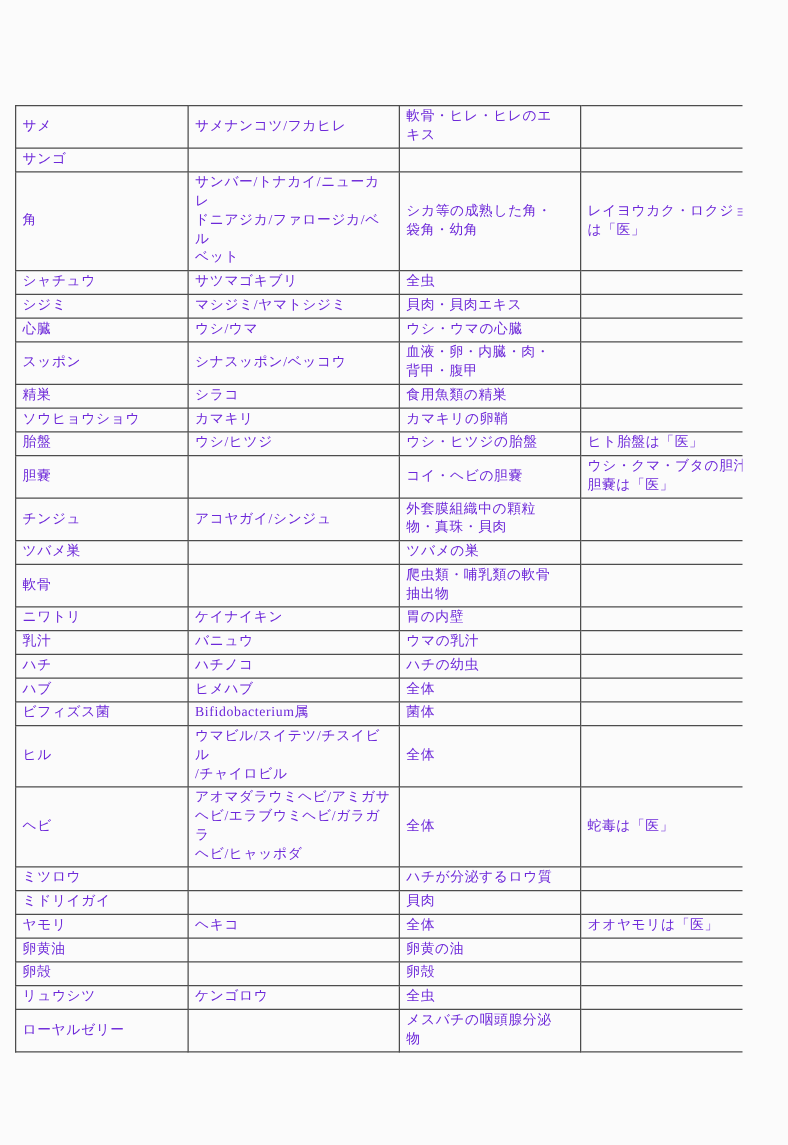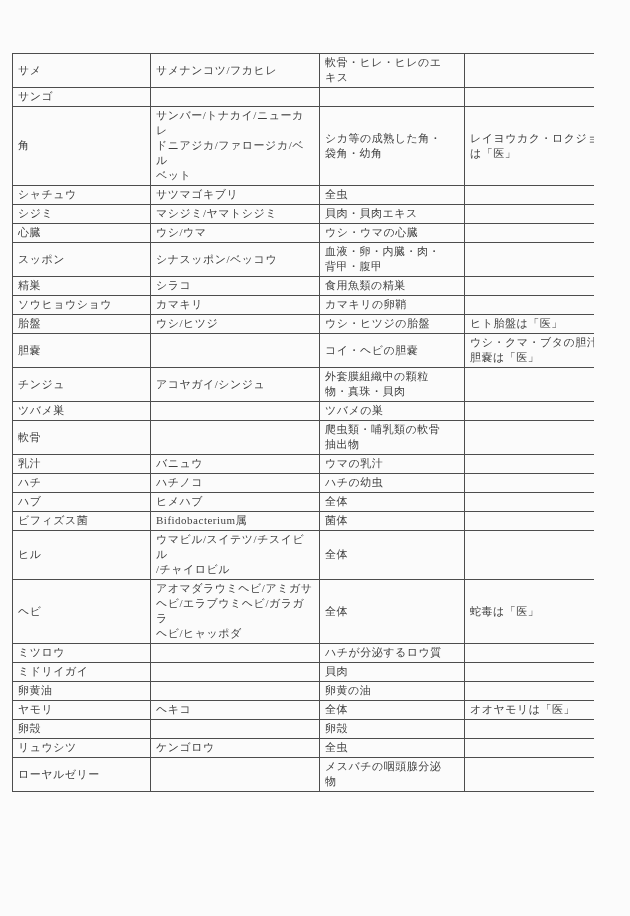--- a/index.html
+++ b/index.html
@@ -6,24 +6,24 @@
     margin: 0;
     padding: 0;
     background: #fbfbfb;
   }
   .page {
     position: relative;
     width: 594px;
     height: 916px;
     background: #fbfbfb;
     font-family: "Liberation Serif", "DejaVu Serif", serif;
-    color: #404040;
+    color: #6d28d9;
     overflow: hidden;
     box-sizing: border-box;
-    padding: 53px 0 0 12px;
+    padding: 84px 0 0 12px;
   }
   table.doc-table {
     border-collapse: collapse;
     table-layout: fixed;
     width: 604px;
   }
   table.doc-table td {
     border: 1px solid #4d4d4d;
     font-size: 11px;
     line-height: 15px;
@@ -138,20 +138,26 @@
           <td></td>
         </tr>
         <tr>
           <td>軟骨</td>
           <td></td>
           <td>爬虫類・哺乳類の軟骨
 抽出物</td>
           <td></td>
         </tr>
         <tr>
+          <td>ニワトリ</td>
+          <td>ケイナイキン</td>
+          <td>胃の内壁</td>
+          <td></td>
+        </tr>
+        <tr>
           <td>乳汁</td>
           <td>バニュウ</td>
           <td>ウマの乳汁</td>
           <td></td>
         </tr>
         <tr>
           <td>ハチ</td>
           <td>ハチノコ</td>
           <td>ハチの幼虫</td>
           <td></td>
@@ -189,30 +195,30 @@
           <td>ハチが分泌するロウ質</td>
           <td></td>
         </tr>
         <tr>
           <td>ミドリイガイ</td>
           <td></td>
           <td>貝肉</td>
           <td></td>
         </tr>
         <tr>
-          <td>卵黄油</td>
-          <td></td>
-          <td>卵黄の油</td>
-          <td></td>
-        </tr>
-        <tr>
           <td>ヤモリ</td>
           <td>ヘキコ</td>
           <td>全体</td>
           <td>オオヤモリは「医」</td>
+        </tr>
+        <tr>
+          <td>卵黄油</td>
+          <td></td>
+          <td>卵黄の油</td>
+          <td></td>
         </tr>
         <tr>
           <td>卵殻</td>
           <td></td>
           <td>卵殻</td>
           <td></td>
         </tr>
         <tr>
           <td>リュウシツ</td>
           <td>ケンゴロウ</td>

